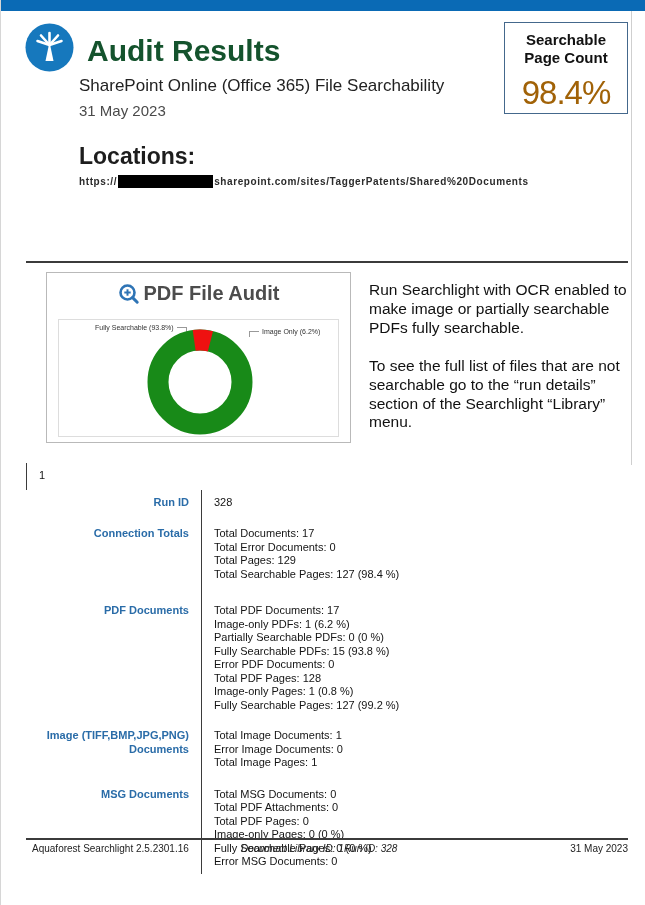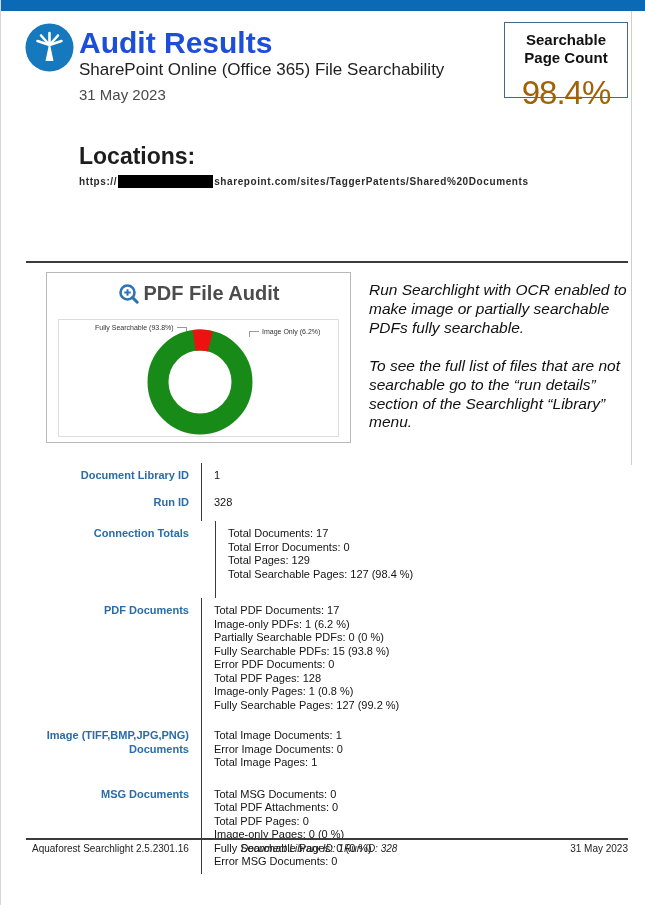--- a/index.html
+++ b/index.html
@@ -7,25 +7,25 @@
     position:relative;width:645px;height:905px;overflow:hidden;background:#fff;
     font-family:"Liberation Sans", sans-serif;color:#1a1a1a;
     border-left:1px solid #d6d6d6;box-sizing:border-box;
   }
   .right-edge{position:absolute;top:0;right:13px;width:1px;height:465px;background:#cfcfcf;}
   .topbar{position:absolute;top:0;left:0;width:645px;height:11px;background:#0a6ab5;}
 
   
   .logo{position:absolute;top:23px;left:24px;}
   .title-block{position:absolute;top:26px;left:78px;width:410px;}
-  .main-title{margin:0;font-size:30px;font-weight:bold;color:#1d4ed8;letter-spacing:0;}
+  .main-title{margin:8px;font-size:30px;font-weight:bold;color:#14532d;letter-spacing:0;}
   .subtitle{font-size:17px;color:#222;}
   .hdr-date{margin-top:6px;font-size:15px;color:#4a4a4a;}
   .scorebox{
-    position:absolute;top:22px;right:17px;width:124px;height:76px;
+    position:absolute;top:22px;right:17px;width:124px;height:92px;
     border:1px solid #44688c;box-sizing:border-box;text-align:center;padding-top:8px;
   }
   .scorebox .sb-label{font-size:15px;font-weight:bold;color:#111;line-height:18px;}
   .scorebox .sb-value{font-size:33px;color:#a16207;margin-top:7px;letter-spacing:-1px;}
 
   
   .locations{position:absolute;top:143px;left:78px;width:540px;}
   .loc-heading{margin:0;font-size:23px;font-weight:bold;color:#1d1d1d;}
   .loc-url{margin-top:5px;font-size:10px;font-weight:bold;color:#2b2b2b;letter-spacing:0.6px;display:flex;align-items:center;}
   .redacted{display:inline-block;width:95px;height:13px;background:#000;margin:0 1px;}
@@ -46,39 +46,39 @@
     border:1px solid #ddd;box-sizing:border-box;overflow:hidden;
   }
   .donut-wrap{position:absolute;top:9px;left:88px;}
   .pie-label{position:absolute;font-size:7px;color:#333;white-space:nowrap;display:flex;align-items:flex-start;}
   .pie-label-left{top:4px;left:36px;}
   .pie-label-right{top:8px;left:190px;}
   .elbow-l{width:9px;height:5px;border-top:1px solid #999;border-right:1px solid #999;margin-left:3px;margin-top:3px;}
   .elbow-r{width:9px;height:5px;border-top:1px solid #999;border-left:1px solid #999;margin-right:3px;margin-top:3px;}
 
   
-  .notes{position:absolute;top:281px;left:368px;width:262px;font-style:italic;font-size:15.5px;line-height:1.22;color:#111;}
+  .notes{position:absolute;top:281px;left:368px;width:262px;font-size:15.5px;line-height:1.22;color:#111;}
   .notes p{margin:0 0 19px 0;}
 
   
   .audit-table{position:absolute;top:463px;left:25px;width:602px;}
   .trow{display:flex;}
   .tlabel{
     width:163px;flex:0 0 163px;text-align:right;padding-right:12px;
     color:#2a6ca8;font-weight:bold;font-size:11px;line-height:13.5px;
   }
   .tvals{
     flex:1;border-left:1.5px solid #3b3b3b;padding-left:12px;
     font-size:11px;line-height:13.5px;color:#141414;
   }
   .trow .tlabel{padding-top:6px;}
   .trow .tvals{padding-top:6px;}
   .r1 .tvals{padding-bottom:7px;}
   .r2 .tvals{padding-bottom:12px;}
-  .r3 .tvals{padding-bottom:17px;margin-left:14px;}
+  .r3 .tvals{padding-bottom:17px;}
   .r4 .tvals{padding-bottom:11px;}
   .r5 .tvals{padding-bottom:12px;}
   .r6 .tvals{padding-bottom:5px;}
   .table-bottom{position:absolute;top:838px;left:25px;width:602px;height:2px;background:#3b3b3b;}
 
   
   .footer{position:absolute;top:843px;left:25px;width:602px;font-size:10px;color:#222;}
   .f-left{position:absolute;left:6px;top:0;}
   .f-dlib{position:absolute;left:215px;top:0;font-style:italic;}
   .f-run{position:absolute;left:318px;top:0;font-style:italic;}
@@ -154,21 +154,20 @@
     </div>
   </div>
 
   <div class="notes">
     <p>Run Searchlight with OCR enabled to make image or partially searchable PDFs fully searchable.</p>
     <p>To see the full list of files that are not searchable go to the “run details” section of the Searchlight “Library” menu.</p>
   </div>
 
   <div class="audit-table">
     <div class="trow r1">
-      <div class="tlabel">Document Library ID</div>
       <div class="tvals">
         <div>1</div>
       </div>
     </div>
     <div class="trow r2">
       <div class="tlabel">Run ID</div>
       <div class="tvals">
         <div>328</div>
       </div>
     </div>

